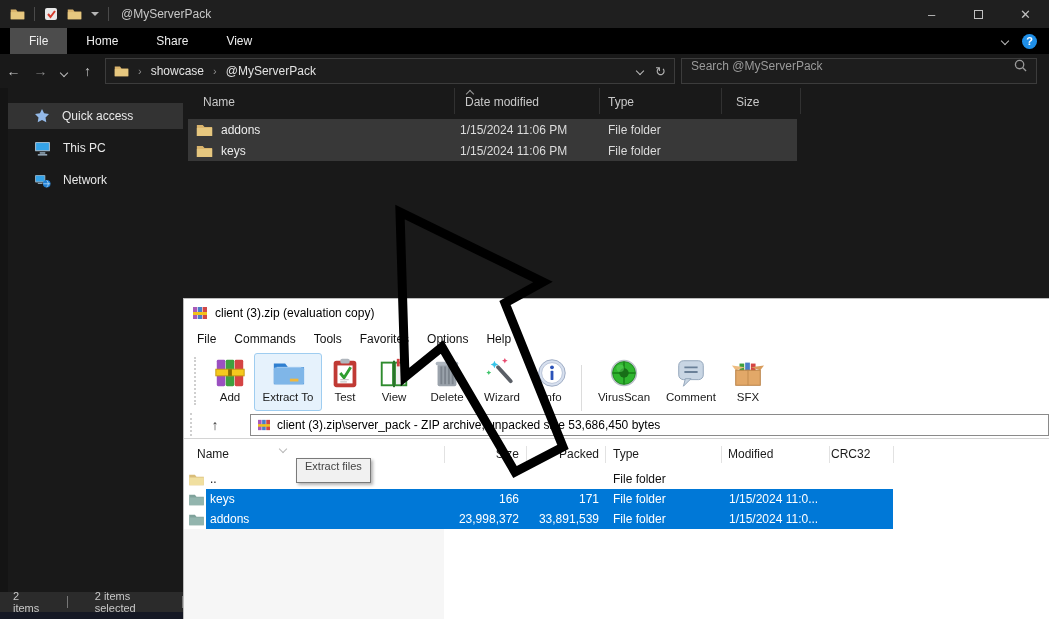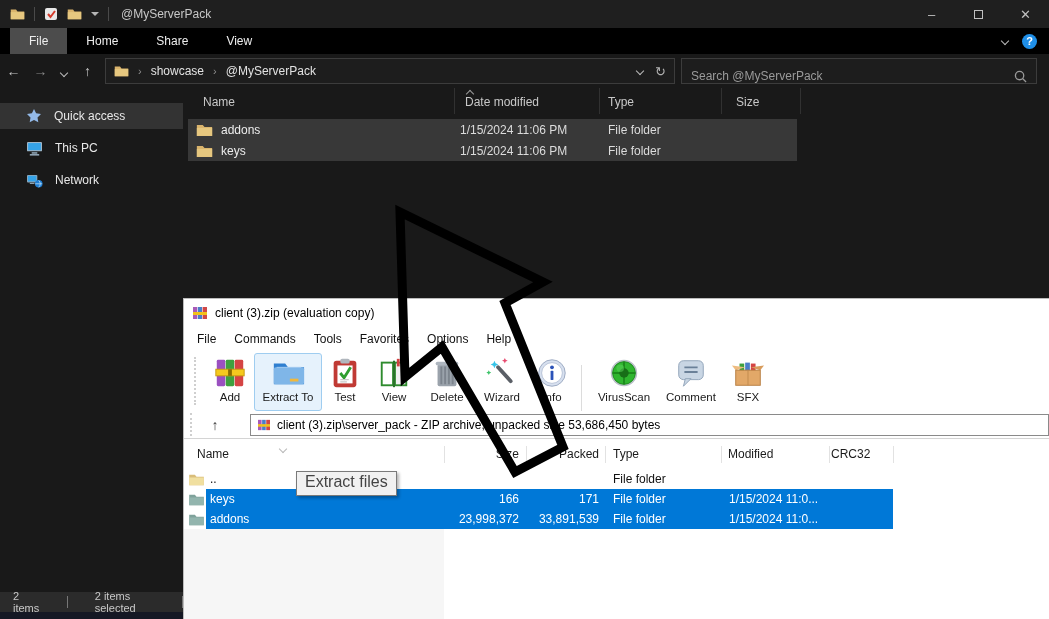--- a/index.html
+++ b/index.html
@@ -26,25 +26,25 @@
   .chev-up{width:6px;height:6px;border-left:1px solid #9a9a9a;border-top:1px solid #9a9a9a;transform:rotate(45deg)}
   .helpdot{width:15px;height:15px;border-radius:50%;background:#1f8fe8;color:#fff;font-size:11px;font-weight:bold;display:flex;align-items:center;justify-content:center}
 
   
   #navrow{left:0;top:54px;width:1049px;height:34px;background:#191919;display:flex;align-items:center;color:#b0b0b0}
   .nav-ico{width:27px;text-align:center;font-size:14px;color:#c8c8c8}
   .nav-ico.dim{color:#8a8a8a}
   #breadcrumb{width:570px;height:26px;border:1px solid #3c3c3c;background:#1d1d1d;display:flex;align-items:center;font-size:12px;color:#e2e2e2;padding:0 8px;margin-left:4px}
   .bc-sep{color:#8f8f8f;margin:0 9px;font-size:11px}
   .bc-right{margin-left:auto;display:flex;align-items:center;gap:12px;color:#b0b0b0;font-size:13px}
-  #searchbox{width:356px;height:26px;border:1px solid #3c3c3c;background:#1d1d1d;margin-left:6px;display:flex;align-items:flex-end;padding:0 9px;font-size:12px;color:#9a9a9a}
+  #searchbox{width:356px;height:26px;border:1px solid #3c3c3c;background:#1d1d1d;margin-left:6px;display:flex;align-items:flex-start;padding:0 9px;font-size:12px;color:#9a9a9a}
   #searchbox .ph{flex:1}
 
   
-  #sidebar{left:0;top:88px;width:183px;height:531px;background:#191919;padding-top:15px}
+  #sidebar{left:8px;top:88px;width:183px;height:531px;background:#191919;padding-top:15px}
   .side-item{height:26px;margin-bottom:6px;display:flex;align-items:center;gap:12px;padding-left:26px;font-size:12px;color:#e8e8e8}
   .side-item.active{background:#333}
   .side-item svg{flex:0 0 auto}
 
   
   #filepane{left:183px;top:88px;width:866px;height:210px;background:#191919;font-size:12px}
   .fp-header{position:relative;height:26px;color:#c8c8c8;display:flex}
   .fph{display:flex;align-items:flex-end;padding-bottom:5px;border-right:1px solid #313131}
   .fp-caret{position:absolute;left:284px;top:3px}
   .fp-rows{margin-top:5px}
@@ -63,21 +63,21 @@
   .wr-titlebar{height:28px;display:flex;align-items:center;gap:7px;padding-left:8px;font-size:12px;color:#000}
   .wr-menubar{height:24px;display:flex;align-items:center;padding-left:4px;color:#111}
   .wr-menu-item{padding:0 9px}
   .wr-toolbar{height:60px;display:flex;align-items:flex-end;padding-left:10px;position:relative}
   .gripper{width:7px;align-self:stretch;border-left:2px dotted #cfcfcf;margin:6px 5px 6px 0}
   .tb-btn{height:58px;display:flex;flex-direction:column;align-items:center;padding-top:2px;font-size:11.5px;color:#1a1a1a;border:1px solid transparent;border-radius:3px}
   .tb-btn svg{width:34px;height:34px}
   .tb-btn .lbl{margin-top:1px;white-space:nowrap}
   .tb-btn.hover{background:#e6f2fc;border-color:#9fcdf0}
   .tb-sep{width:1px;height:46px;background:#dcdcdc;margin:4px 7px 0}
-  .wr-tooltip{position:absolute;left:112px;top:120px;background:#f1f1f1;border:1px solid #7a7a7a;padding:1px 8px 4px;font-size:16px;color:#444;box-shadow:2px 2px 3px rgba(0,0,0,.3);z-index:20;white-space:nowrap}
+  .wr-tooltip{position:absolute;left:112px;top:107px;background:#f1f1f1;border:1px solid #7a7a7a;padding:1px 8px 10px;font-size:11px;color:#444;box-shadow:2px 2px 3px rgba(0,0,0,.3);z-index:20;white-space:nowrap}
   .wr-addressrow{height:27px;display:flex;align-items:center;padding-left:6px}
   .up-btn{width:26px;height:22px;display:flex;align-items:center;justify-content:center;color:#3a3a3a;font-size:14px}
   .wr-combo{flex:1;height:22px;border:1px solid #8a8a8a;margin-left:22px;display:flex;align-items:center;gap:6px;padding-left:6px;background:#fff;color:#000;white-space:nowrap;overflow:hidden}
   .wr-sep3d{height:3px;border-top:1px solid #d4d4d4;background:#fff}
   .wr-list{position:relative;height:179px;background:#fff}
   .col-shade{position:absolute;left:0;top:88px;width:260px;height:91px;background:#f6f6f6}
   .wr-header{height:26px;position:relative;color:#1a1a1a}
   .wrh{position:absolute;top:0;height:26px;display:flex;align-items:center}
   .wrh-sep{position:absolute;top:5px;height:17px;width:1px;background:#e2e2e2}
   .wr-caret{position:absolute;left:96px;top:5px}

